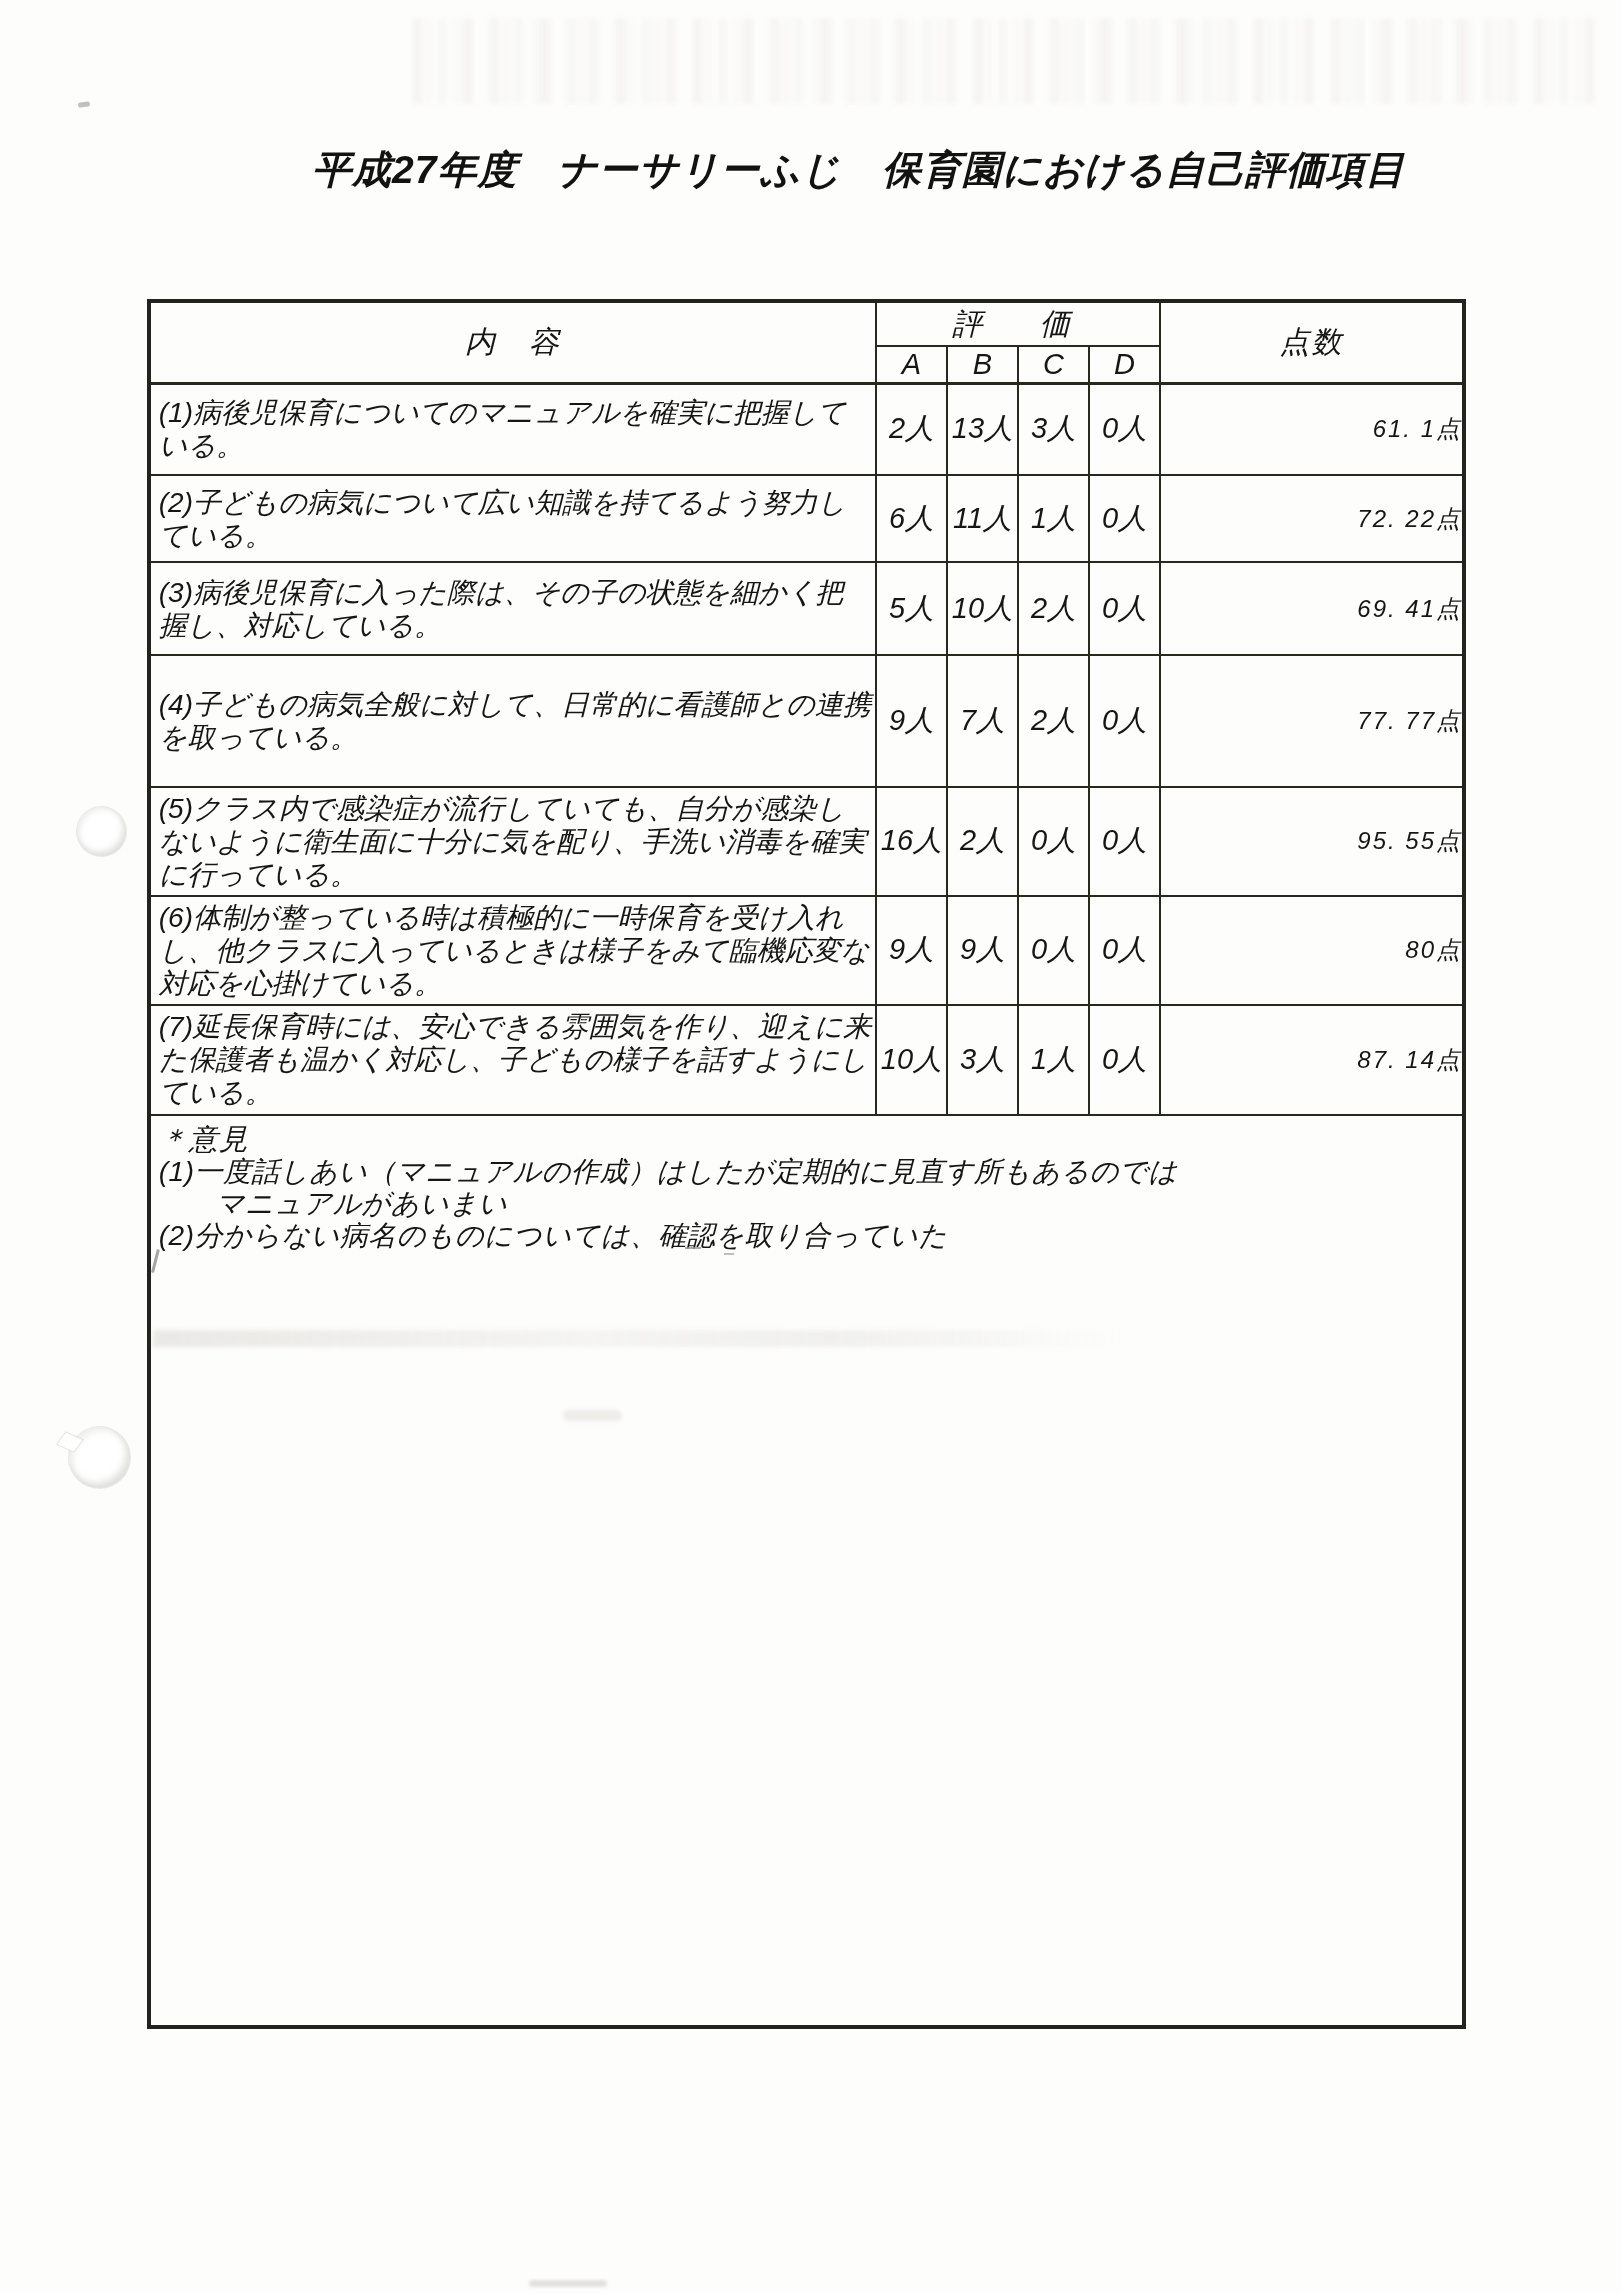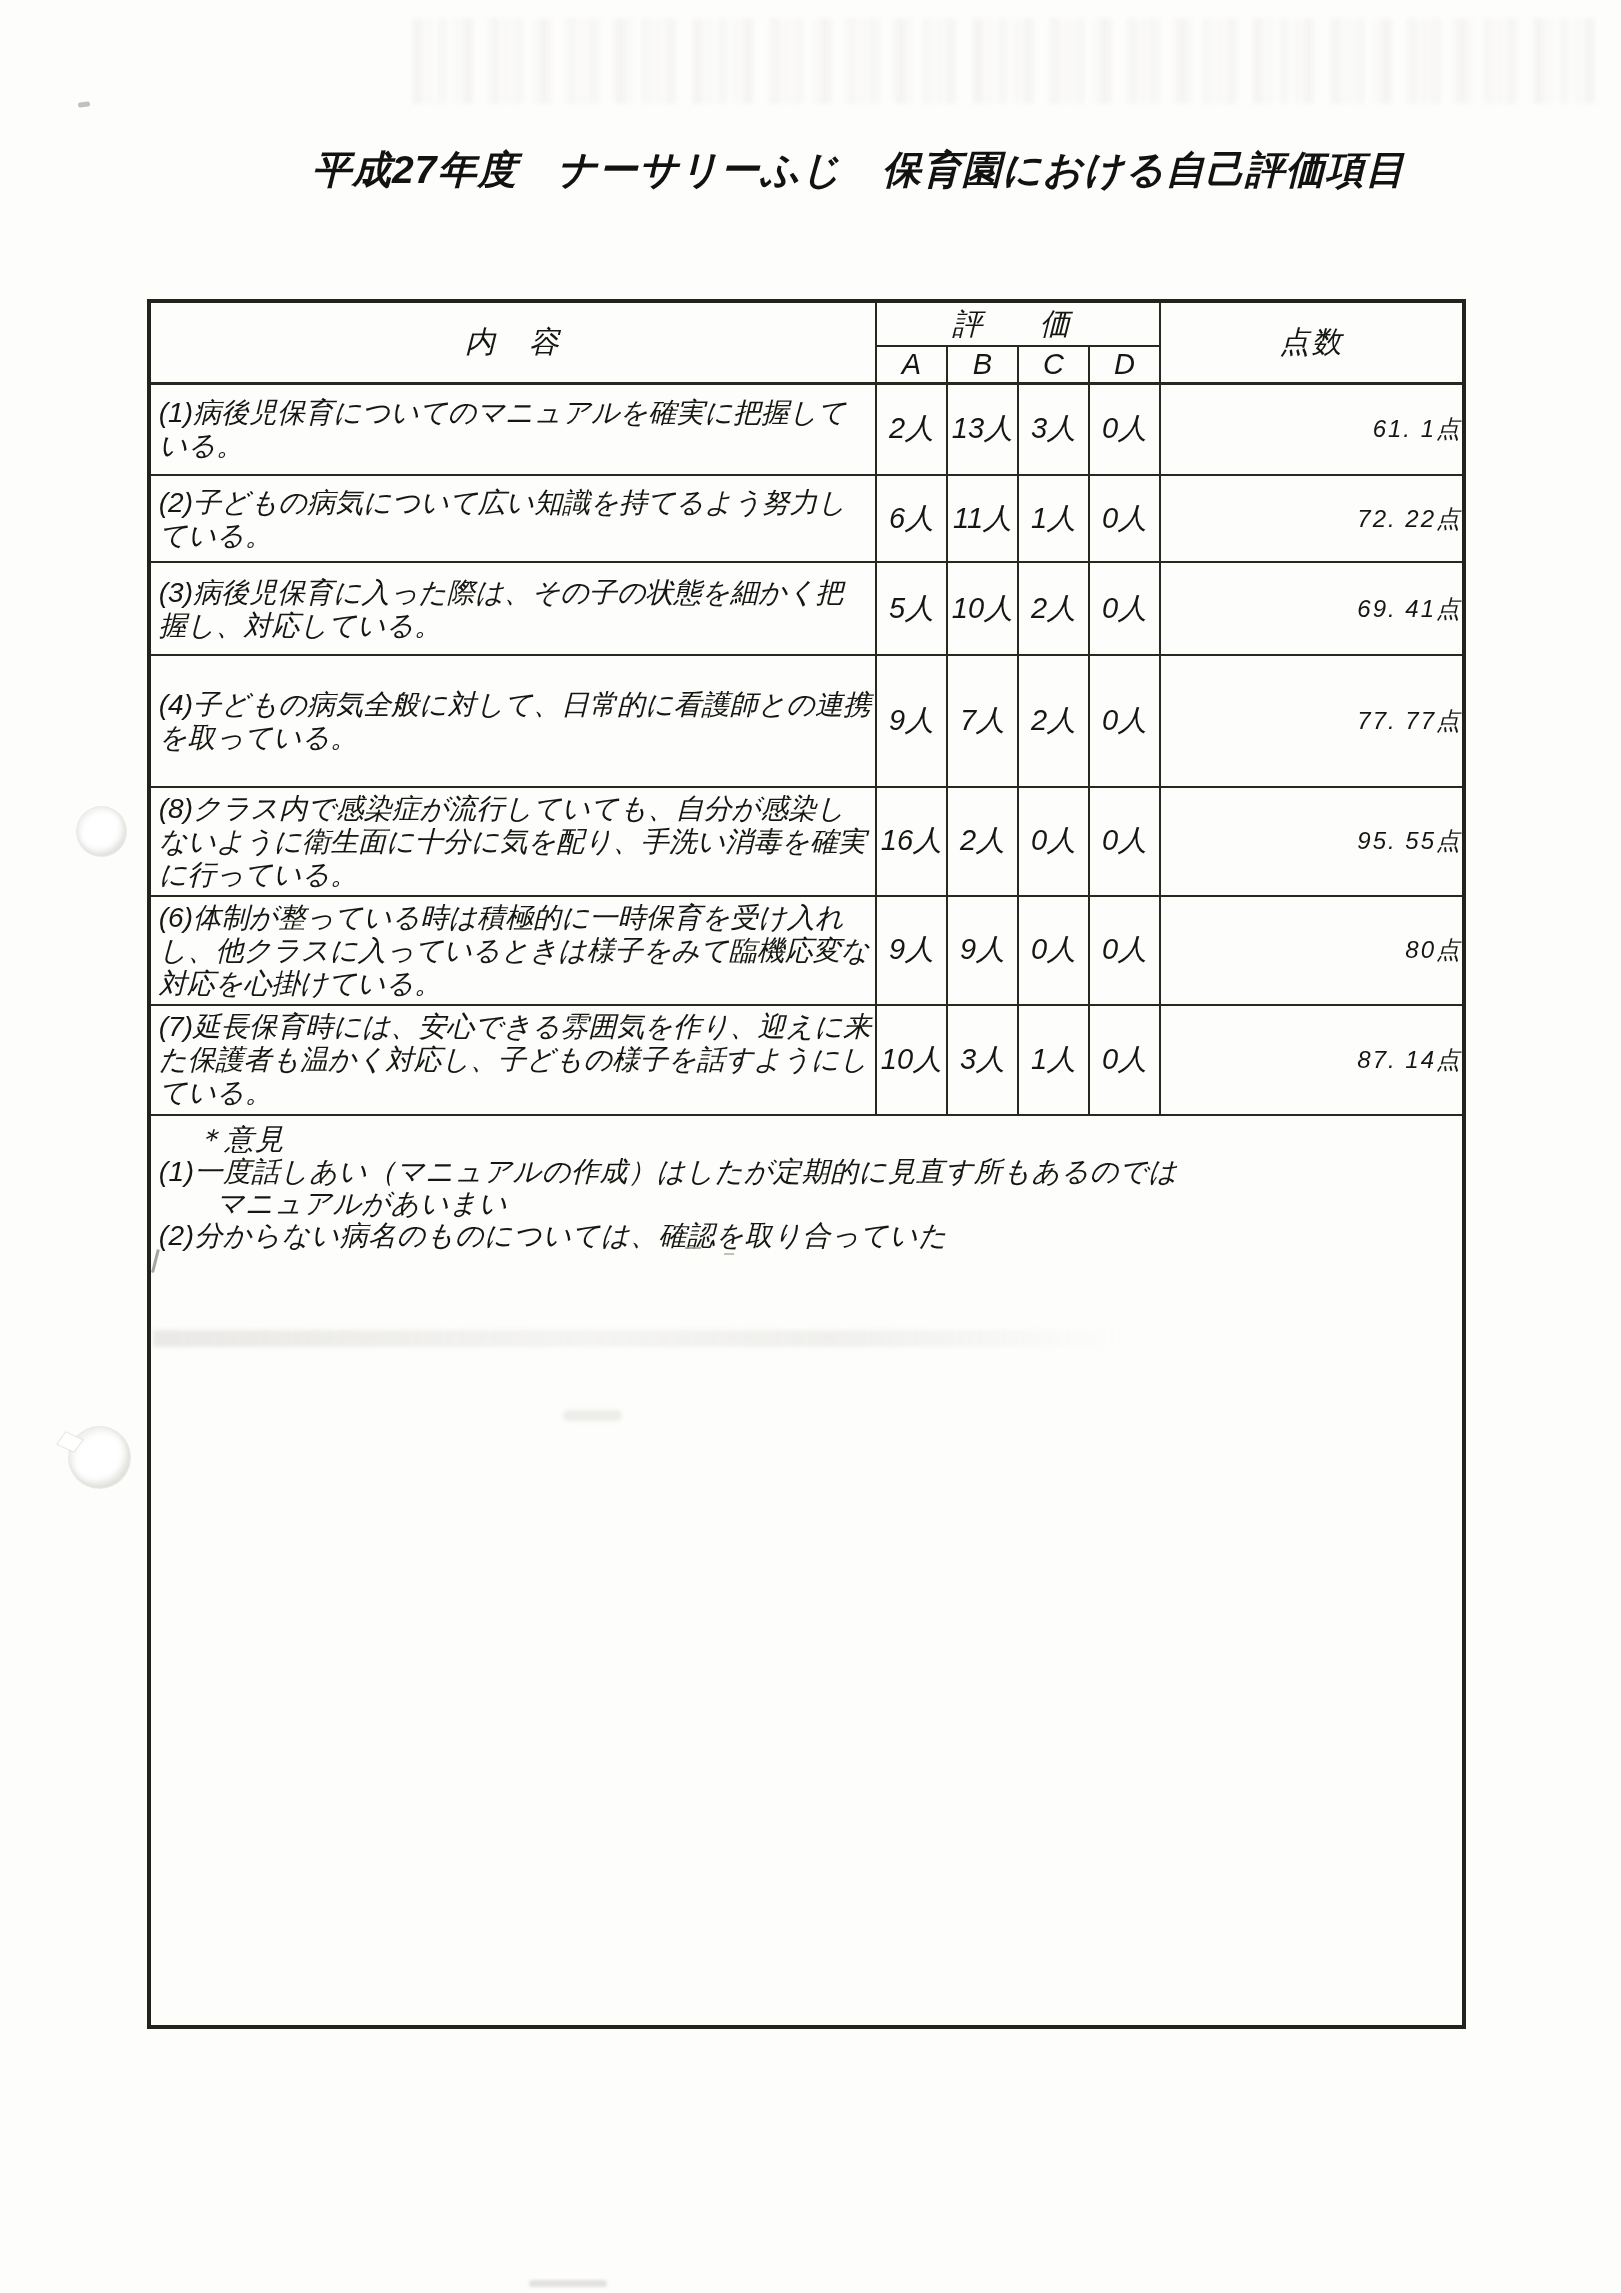--- a/index.html
+++ b/index.html
@@ -93,21 +93,21 @@
     letter-spacing: 2px;
   }
 
   td.c-comments {
     vertical-align: top;
     text-align: left;
     padding: 7.8px 15.7px 0 7.8px;
     position: relative;
   }
   .comment-heading {
-    font-size: 29px; line-height: 33px; letter-spacing: 1px; margin-left: 36px;
+    font-size: 29px; line-height: 33px; letter-spacing: 1px;
   }
   .comment-line {
     font-size: 28px; line-height: 32px; letter-spacing: 0.5px;
   }
 
   
   .erased-slash {
     position: absolute; left: 2.9px; top: 133px;
     width: 2.9px; height: 23.5px; background: #8f8f89;
     transform: rotate(14deg); border-radius: 1px; opacity: .8;
@@ -230,21 +230,21 @@
       </tr>
       <tr style="height:132px">
         <td class="c-content">(4)子どもの病気全般に対して、日常的に看護師との連携を取っている。</td>
         <td class="c-num">9人</td>
         <td class="c-num">7人</td>
         <td class="c-num">2人</td>
         <td class="c-num">0人</td>
         <td class="c-score">77. 77点</td>
       </tr>
       <tr style="height:103px">
-        <td class="c-content">(8)クラス内で感染症が流行していても、自分が感染しないように衛生面に十分に気を配り、手洗い消毒を確実に行っている。</td>
+        <td class="c-content">(5)クラス内で感染症が流行していても、自分が感染しないように衛生面に十分に気を配り、手洗い消毒を確実に行っている。</td>
         <td class="c-num">16人</td>
         <td class="c-num">2人</td>
         <td class="c-num">0人</td>
         <td class="c-num">0人</td>
         <td class="c-score">95. 55点</td>
       </tr>
       <tr style="height:103px">
         <td class="c-content">(6)体制が整っている時は積極的に一時保育を受け入れし、他クラスに入っているときは様子をみて臨機応変な対応を心掛けている。</td>
         <td class="c-num">9人</td>
         <td class="c-num">9人</td>

